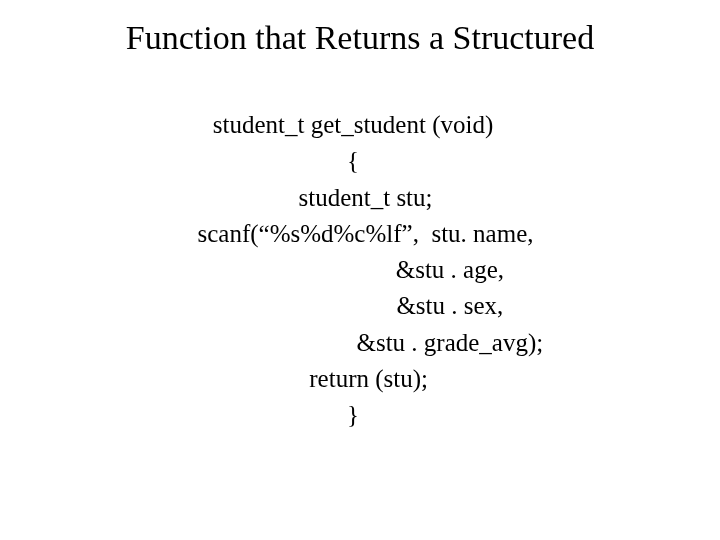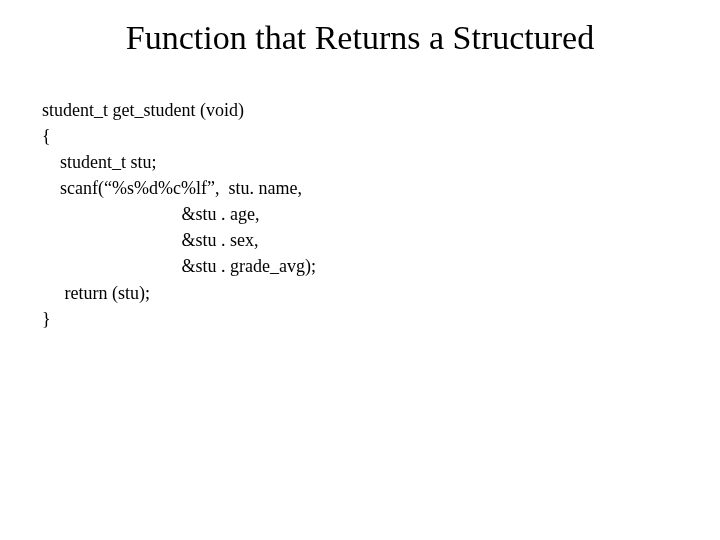--- a/index.html
+++ b/index.html
@@ -20,26 +20,27 @@
   .title {
     text-align: center;
     font-size: 34px;
     line-height: 1.2;
     padding-top: 18px;
     padding-left: 40px;
     padding-right: 40px;
     font-weight: normal;
   }
   .body {
-    font-size: 18px;
+    font-size: 25px;
     line-height: 1.45;
-    padding-left: 42px;
+    padding-left: 26px;
     padding-right: 40px;
     padding-top: 12px;
     white-space: pre;
+    text-align: center;
   }
 </style>
 </head>
 <body>
 
 <div class="slide">
   <div class="title">
     <span>Function that Returns a Structured</span><br>
   </div>
   <div class="body">

